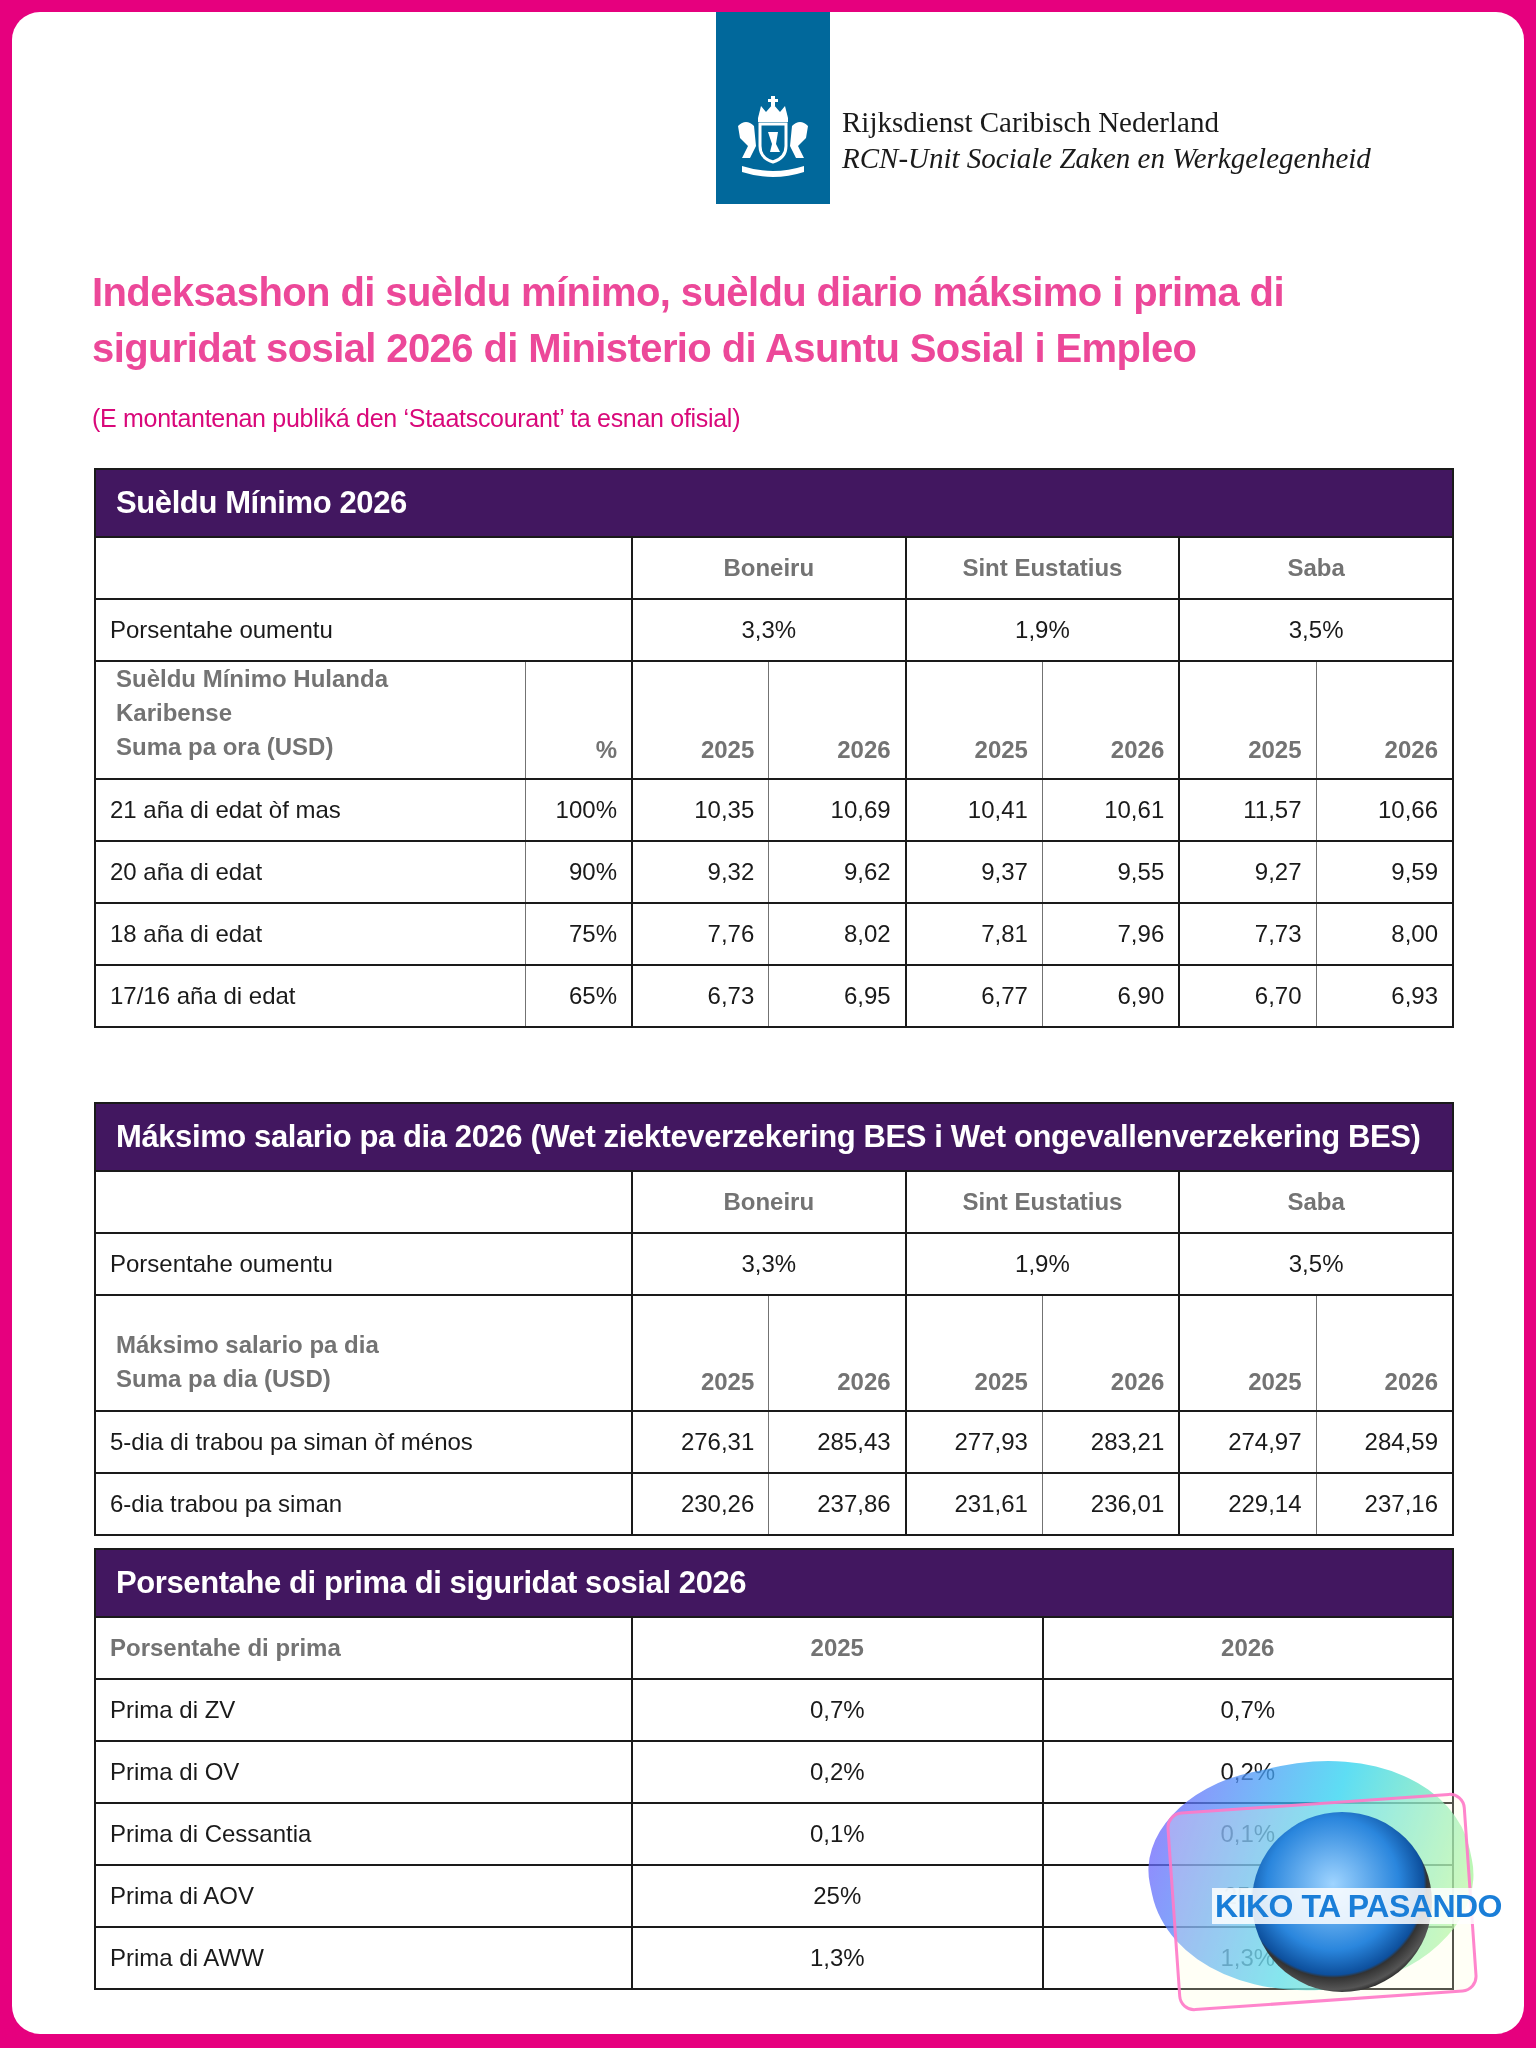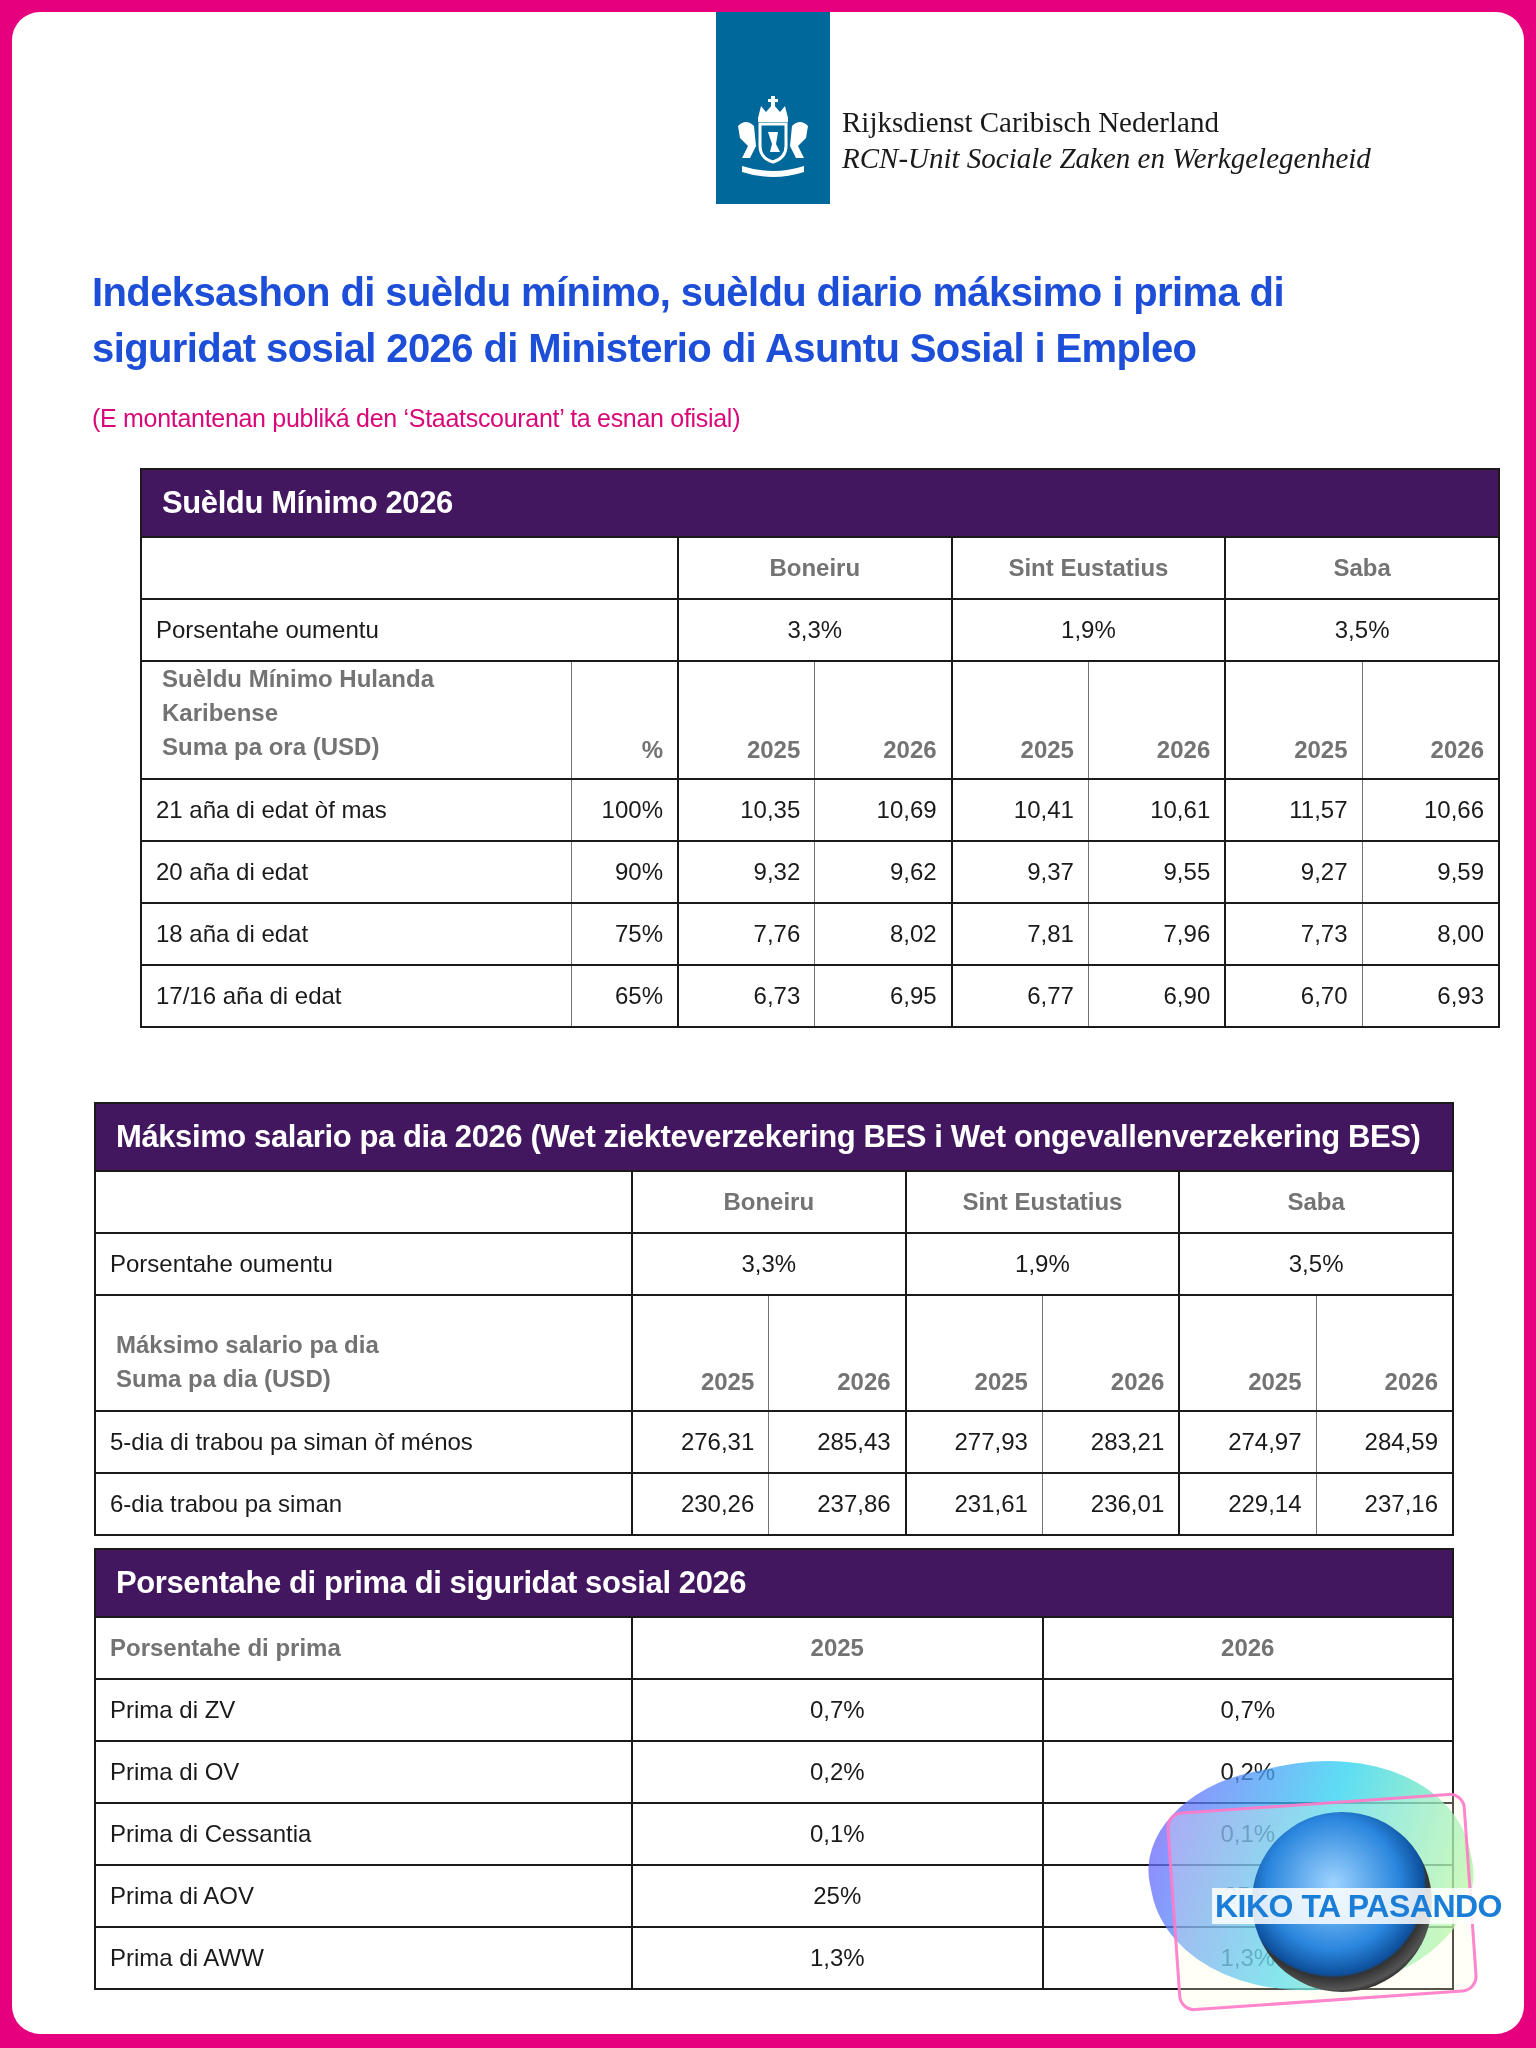--- a/index.html
+++ b/index.html
@@ -17,21 +17,21 @@
     display: flex; align-items: flex-end; justify-content: center; padding-bottom: 24px;
   }
   .logo-band svg { width: 90px; height: 84px; }
   .logo-text { position: absolute; left: 830px; top: 92px; font-family: "Liberation Serif", "DejaVu Serif", serif; color: #1a1a1a; }
   .logo-line1 { font-size: 29px; line-height: 36px; }
   .logo-line2 { font-size: 29px; line-height: 36px; font-style: italic; }
 
   
   .doc-title {
     position: absolute; left: 80px; top: 252px; width: 1300px;
-    color: #1d4ed8; font-weight: bold; font-size: 40px; line-height: 56px;
+    color: #ec4899; font-weight: bold; font-size: 40px; line-height: 56px;
     letter-spacing: -0.6px;
   }
   .doc-subtitle {
     position: absolute; left: 80px; top: 392px;
     color: #d9087a; font-size: 25px; letter-spacing: -0.3px;
   }
 
   
   table { border-collapse: collapse; position: absolute; left: 82px; width: 1360px; table-layout: fixed; }
   td, th { border: 2px solid #1a1a1a; font-size: 24px; color: #1a1a1a; height: 62px; padding: 0 14px; font-weight: normal; }
@@ -42,21 +42,21 @@
     background: #421760; color: #fff; font-weight: bold; font-size: 31px;
     height: 68px; padding-left: 20px; letter-spacing: -0.4px;
   }
   .pink { color: #737373; font-weight: bold; }
   .center { text-align: center; }
   .right { text-align: right; }
   .hdr-tall td { height: 116px; vertical-align: bottom; padding-bottom: 14px; }
   .hdr-tall td.lbl { line-height: 34px; padding-left: 20px; }
   td.first { }
 
-  #t1 { top: 456px; margin-left: 46px; }
+  #t1 { top: 456px; }
   #t2 { top: 1090px; }
   #t3 { top: 1536px; }
 
   
   .watermark {
     position: absolute; left: 1120px; top: 1720px; width: 360px; height: 300px;
   }
   .wm-splash {
     position: absolute; left: 20px; top: 30px; width: 320px; height: 230px;
     background: linear-gradient(120deg, rgba(120,80,255,0.75), rgba(40,210,240,0.75) 50%, rgba(200,255,120,0.7));

